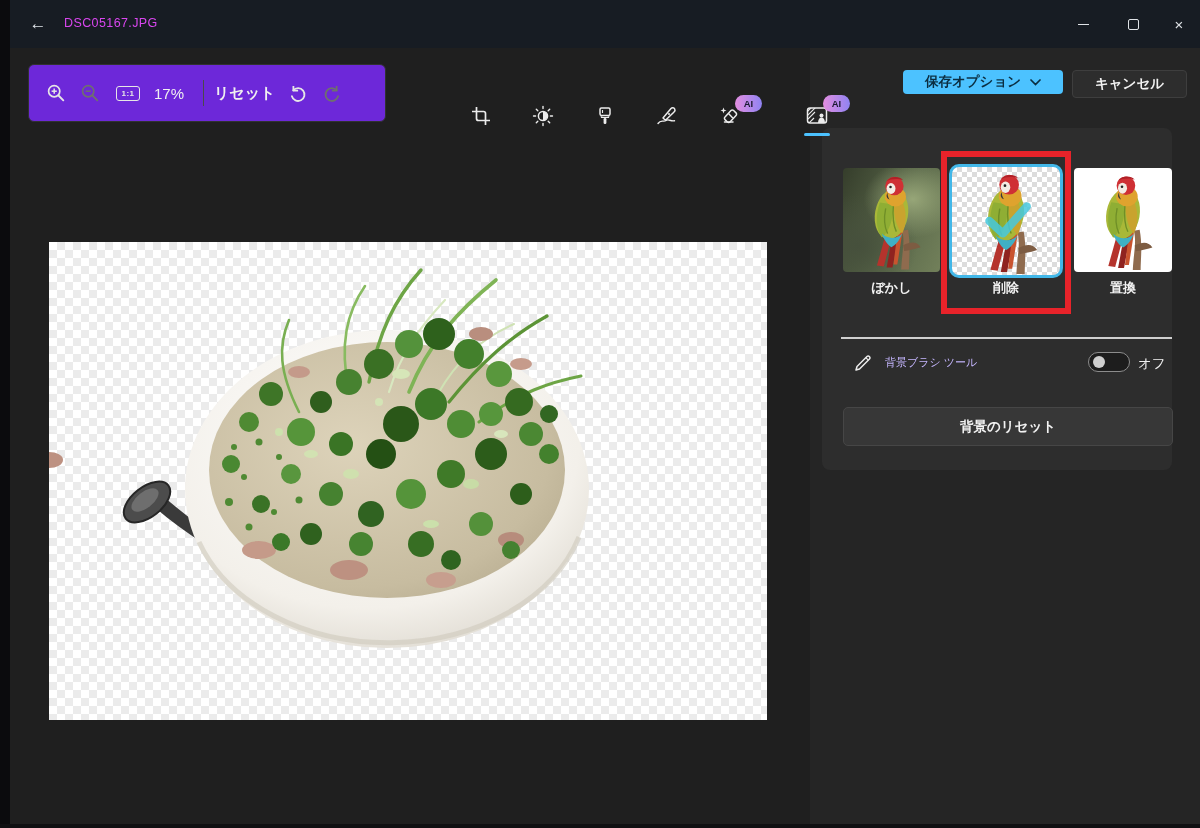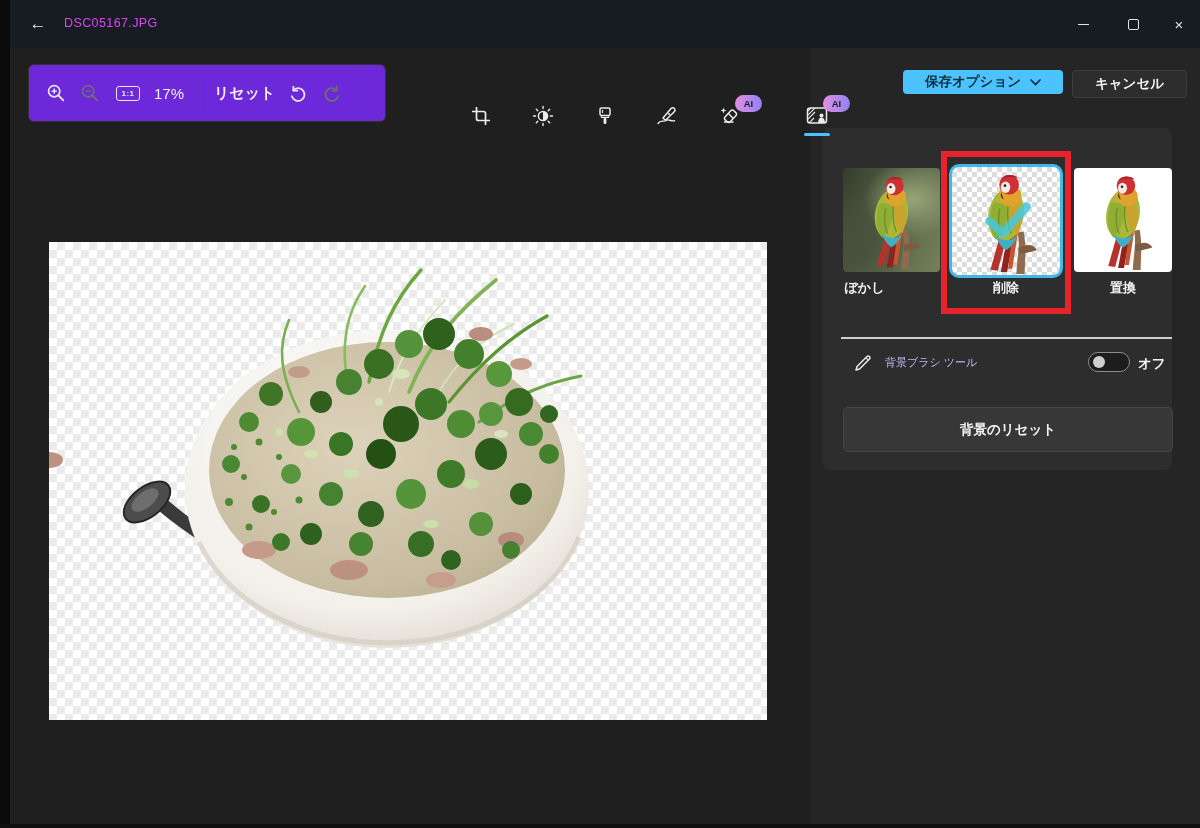--- a/index.html
+++ b/index.html
@@ -51,33 +51,33 @@
       radial-gradient(70px 55px at 72% 30%, #97a678 0%, rgba(151,166,120,0) 70%),
       radial-gradient(80px 70px at 15% 75%, #46503c 0%, rgba(70,80,60,0) 75%),
       linear-gradient(115deg,#353d2b 0%,#5a684a 55%,#72805a 100%); }
   #thumb-remove-wrap { left:949px; top:164px; width:114px; height:114px; border:3px solid #42b7e8;
     border-radius:10px; overflow:hidden; cursor:pointer;
     background-color:#fff;
     background-image:conic-gradient(#dcdcdc 25%, transparent 25% 50%, #dcdcdc 50% 75%, transparent 75%);
     background-size:10px 10px; }
   #thumb-replace { left:1074px; top:168px; width:98px; height:104px; border-radius:4px; background:#ffffff; }
   .thumb-label { top:279px; height:18px; color:#f2f2f2; font-size:13px; font-weight:bold; text-align:center; }
-  #label-blur { left:816px; width:97px;font-family:Liberation Serif, serif; }
+  #label-blur { left:843px; width:97px;font-family:Liberation Serif, serif; }
   #label-remove { left:949px; width:114px; }
   #label-replace { left:1074px; width:98px;font-family:Liberation Serif, serif; }
   #red-annotation { left:941px; top:151px; width:130px; height:163px; border:6px solid #e8232a; z-index:20; }
   #panel-divider { left:841px; top:337px; width:331px; height:2px; background:#cfcfcf; }
   #brush-icon { left:853px; top:353px; }
   #brush-label { left:885px; top:355px; font-size:11px; font-weight:normal; color:#c4b5fd; }
   #brush-toggle { left:1088px; top:352px; width:42px; height:20px; border:1px solid #8c8c8c;
     border-radius:10px; background:#1d1d1d; cursor:pointer; }
   #brush-toggle .knob { position:absolute; left:4px; top:3px; width:12px; height:12px; border-radius:50%;
     background:#cfcfcf; }
-  #toggle-state { left:1138px; top:355px; font-size:13.5px; font-weight:bold; color:#f2f2f2; }
-  #reset-bg-btn { left:843px; top:407px; width:330px; height:45px; background:#373737; border:1px solid #464646;
+  #toggle-state { left:1138px; top:355px; font-size:13.5px; font-weight:normal; color:#f2f2f2; }
+  #reset-bg-btn { left:843px; top:407px; width:330px; height:39px; background:#373737; border:1px solid #464646;
     border-radius:5px; display:flex; align-items:center; justify-content:center; color:#f2f2f2;
     font-size:13.5px; font-weight:bold; cursor:pointer; }
   
   #canvas { left:49px; top:242px; width:718px; height:478px;
     background-color:#ffffff;
     background-image:conic-gradient(#ebebeb 25%, transparent 25% 50%, #ebebeb 50% 75%, transparent 75%);
     background-size:16px 16px; }
 </style>
 </head>
 <body>

